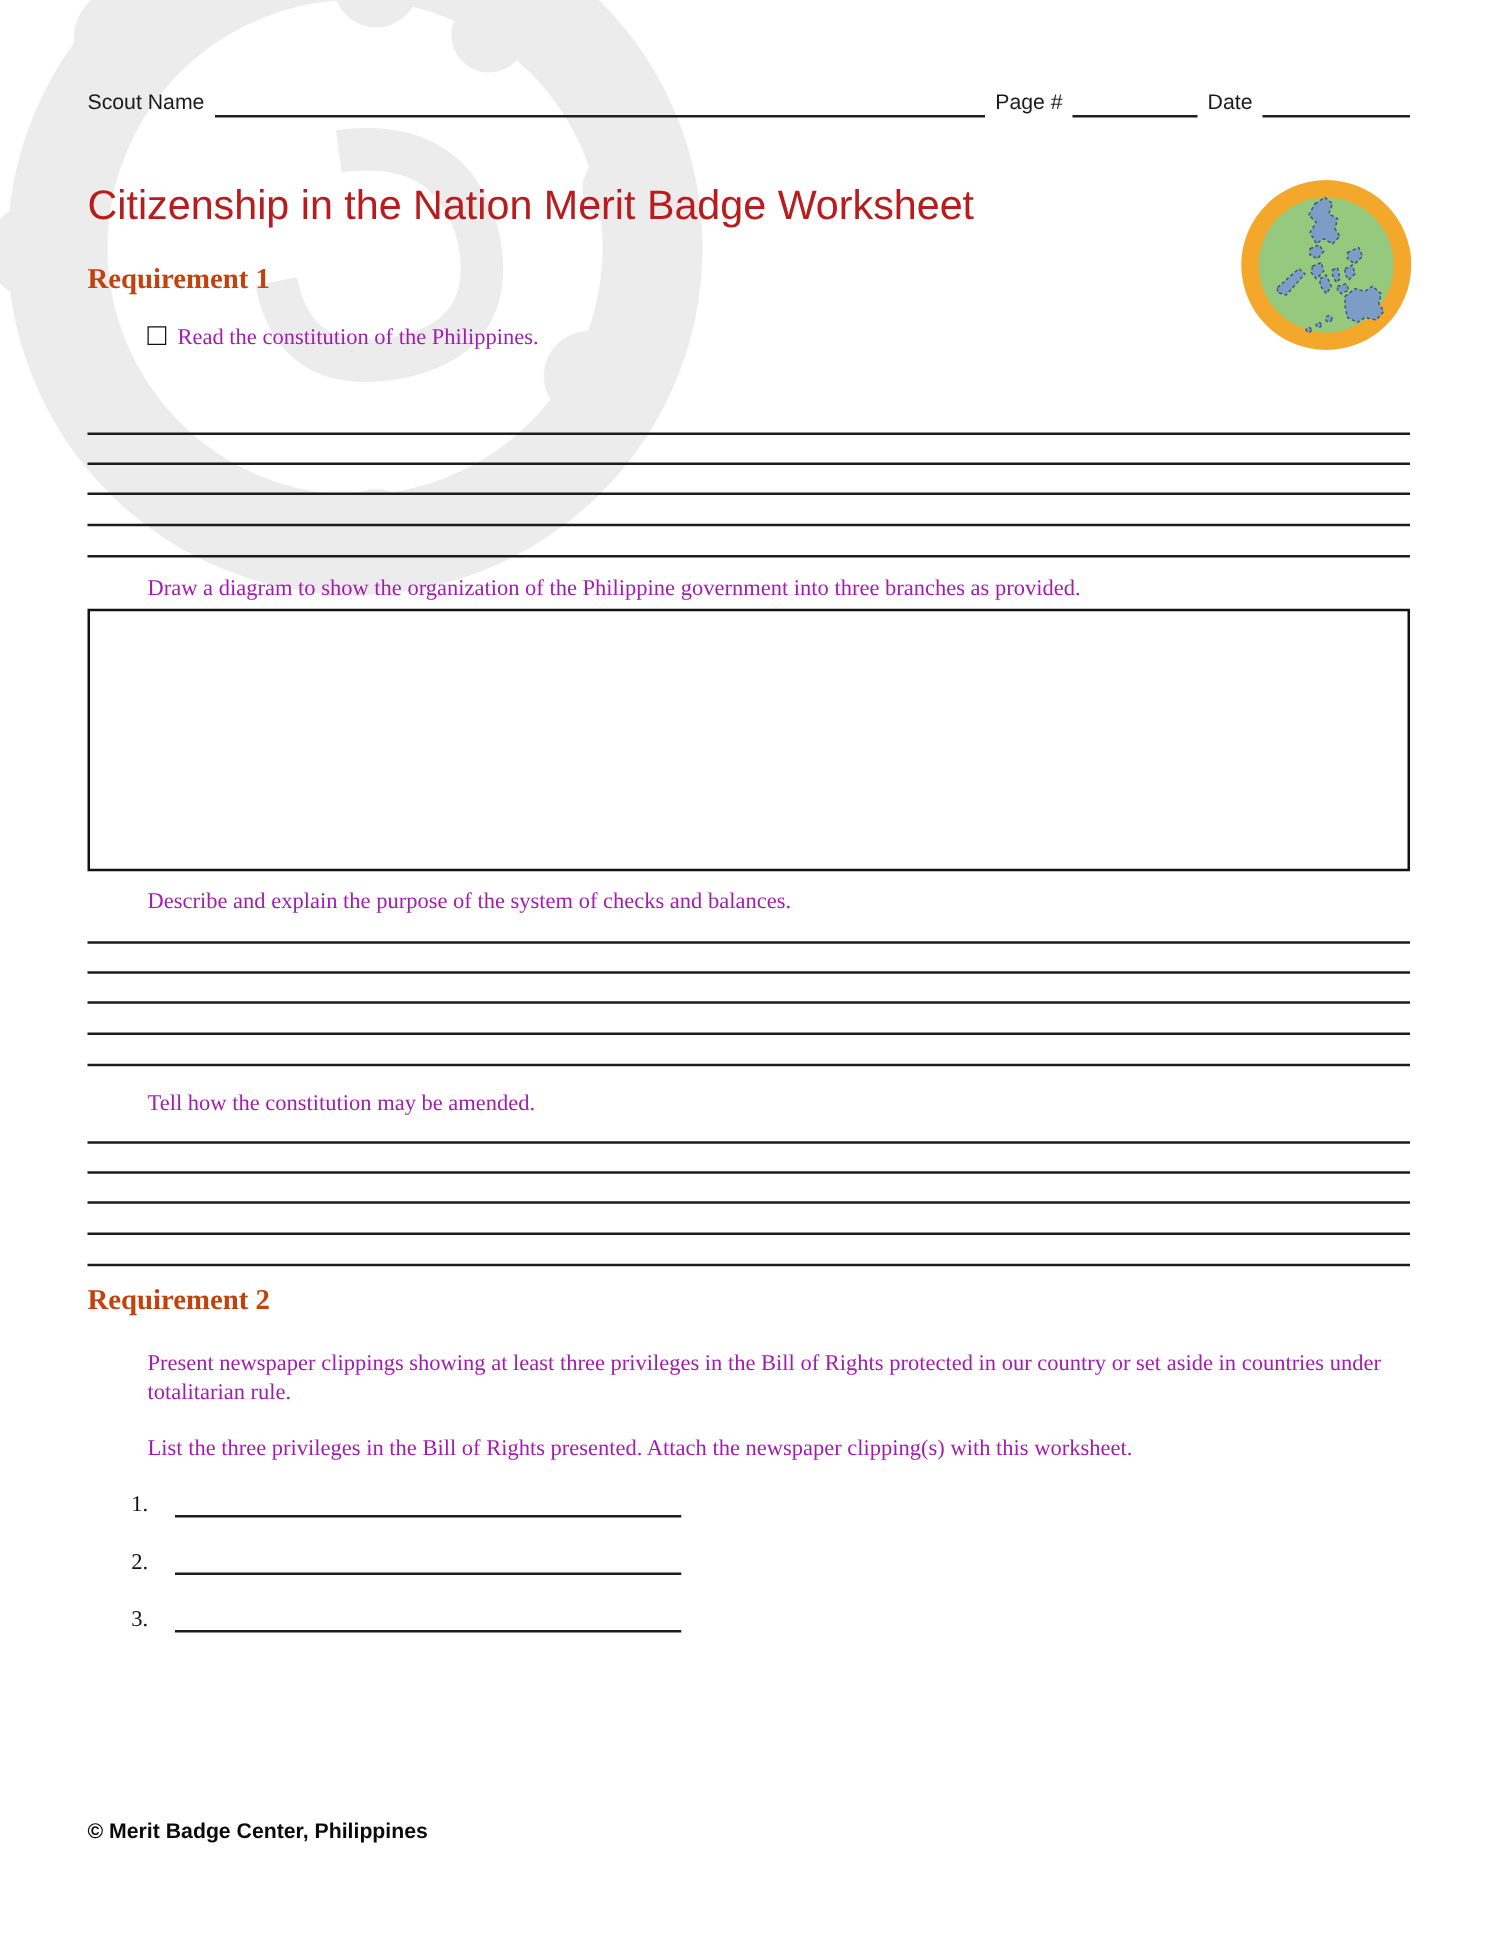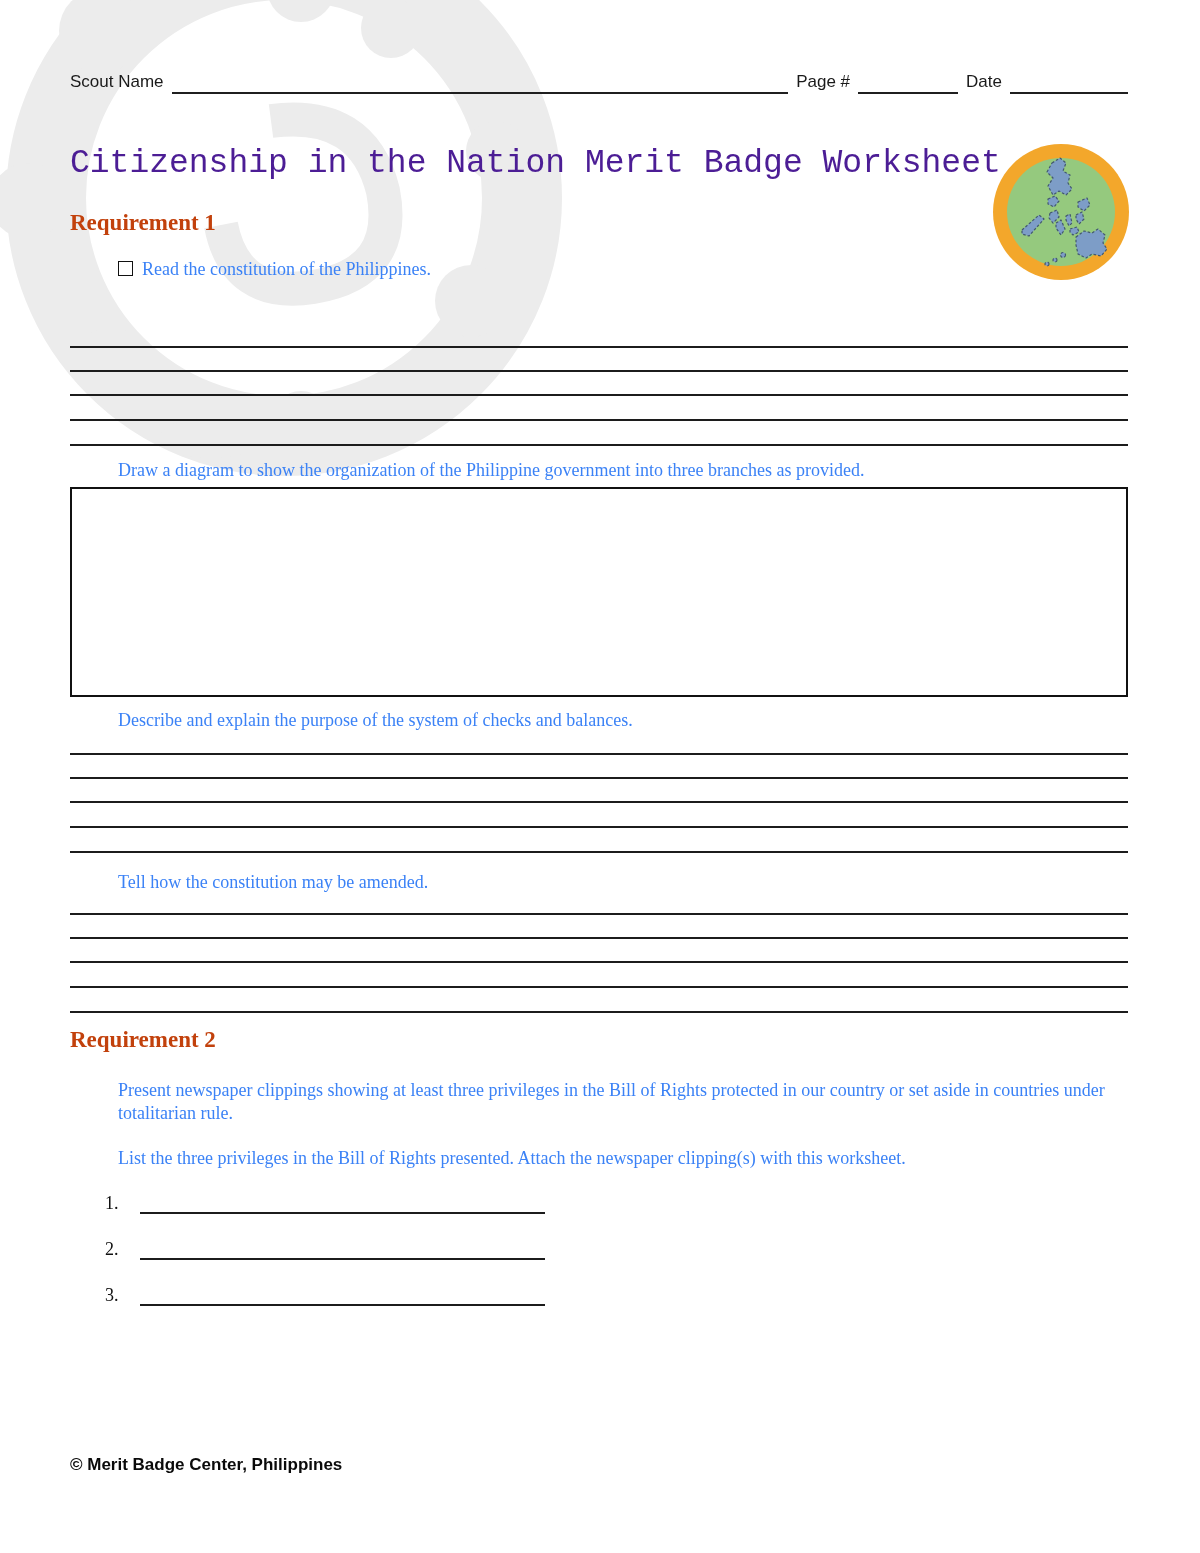--- a/index.html
+++ b/index.html
@@ -20,31 +20,31 @@
     display:flex;align-items:flex-start;gap:8px;
     font-family:"Liberation Sans", sans-serif;font-size:17px;color:#1a1a1a;
   }
   .hline{border-bottom:2px solid #1f1f1f;height:20px;display:inline-block;}
   .grow{flex:1;}
   .w100{width:100px;}
   .w118{width:118px;}
 
   .page-title{
     position:absolute;left:70px;top:145px;
-    font-family:Liberation Mono, monospace;
-    font-size:33px;font-weight:400;color:#4c1d95;letter-spacing:0px;white-space:nowrap;
+    font-family:Liberation Sans, sans-serif;
+    font-size:33px;font-weight:400;color:#b91c1c;letter-spacing:0px;white-space:nowrap;
   }
   .req-heading{
     position:absolute;left:70px;
     font-family:"Liberation Serif", serif;
     font-size:23px;font-weight:bold;color:#c2410c;
   }
   .body-text{
     position:absolute;left:70px;right:72px;
-    font-size:18px;line-height:23px;color:#3b82f6;padding-left:48px;
+    font-size:18px;line-height:23px;color:#a21caf;padding-left:48px;
   }
   .checkbox{
     display:inline-block;width:13px;height:13px;
     border:1.7px solid #111;background:#fff;
     margin-right:9px;vertical-align:-1px;
   }
   .rules{position:absolute;left:70px;right:72px;}
   .rule{height:22px;border-bottom:2px solid #1c1c1c;}
   .rule:nth-child(n+4){height:23px;}
 

